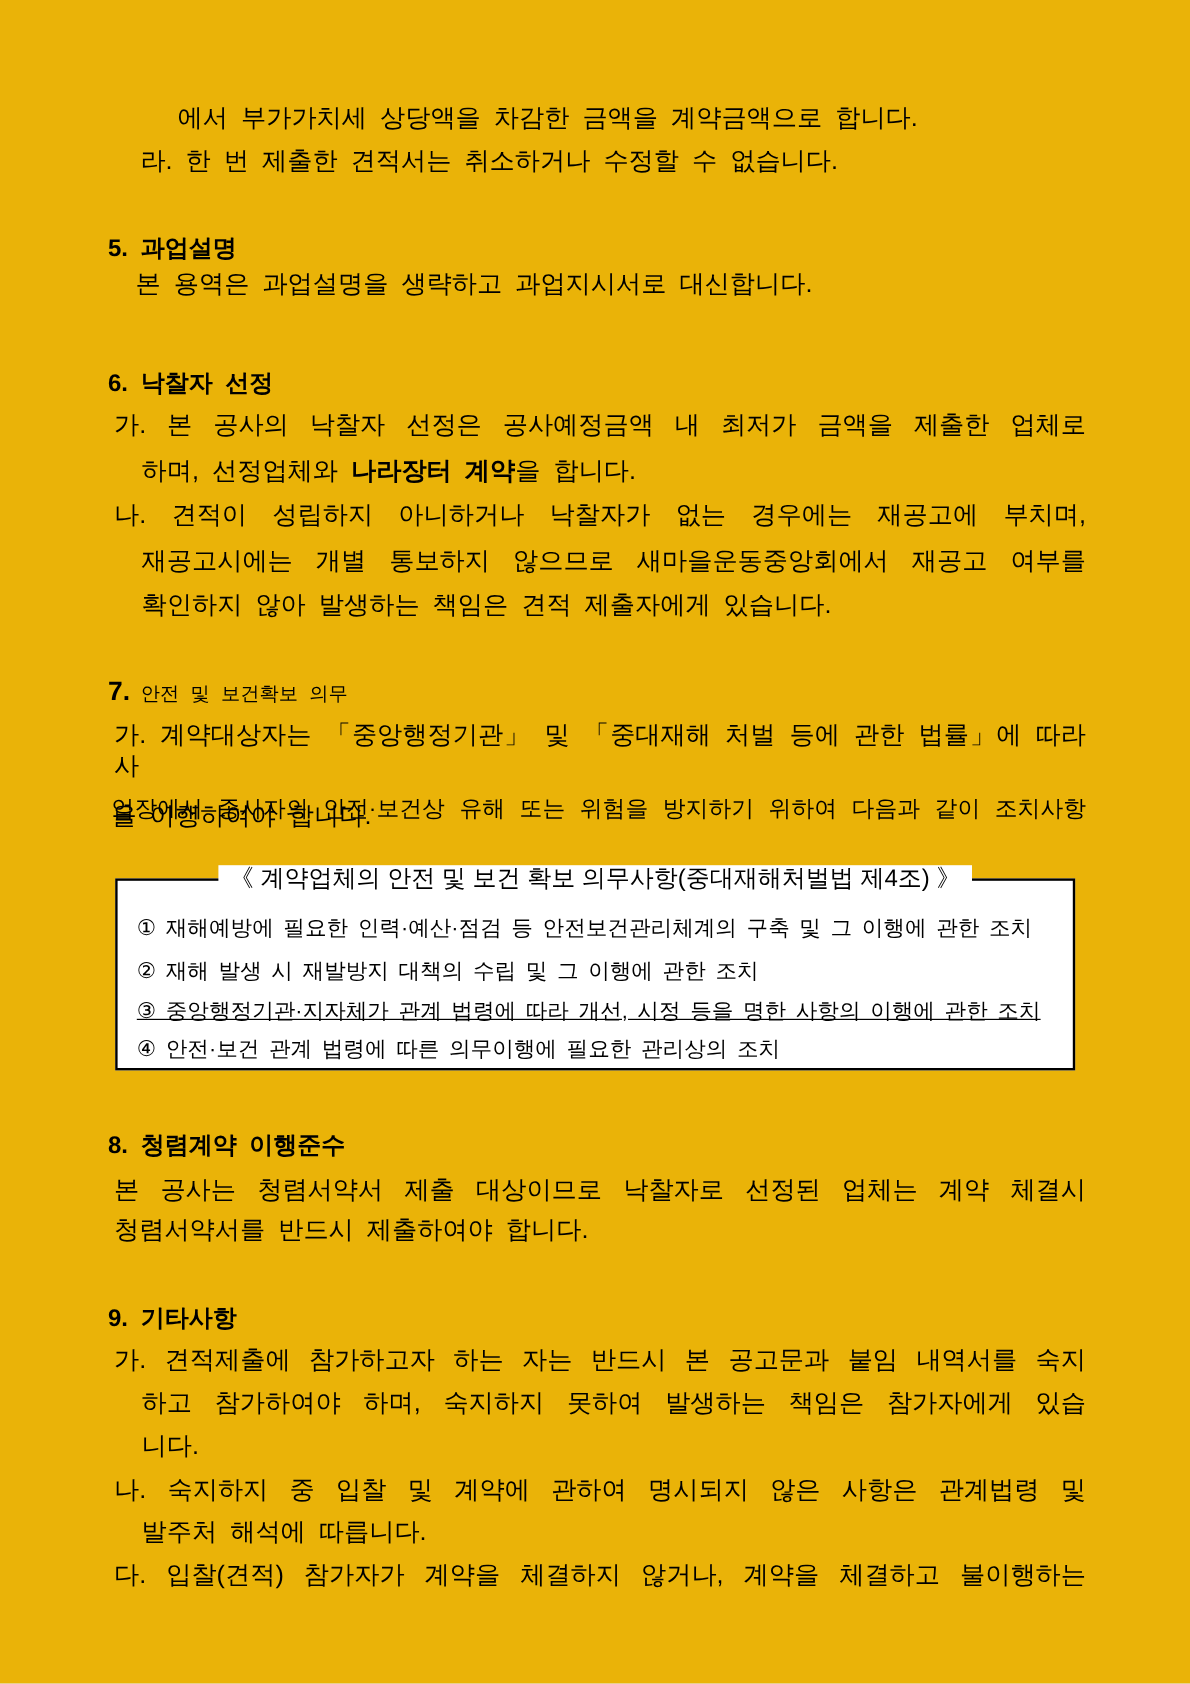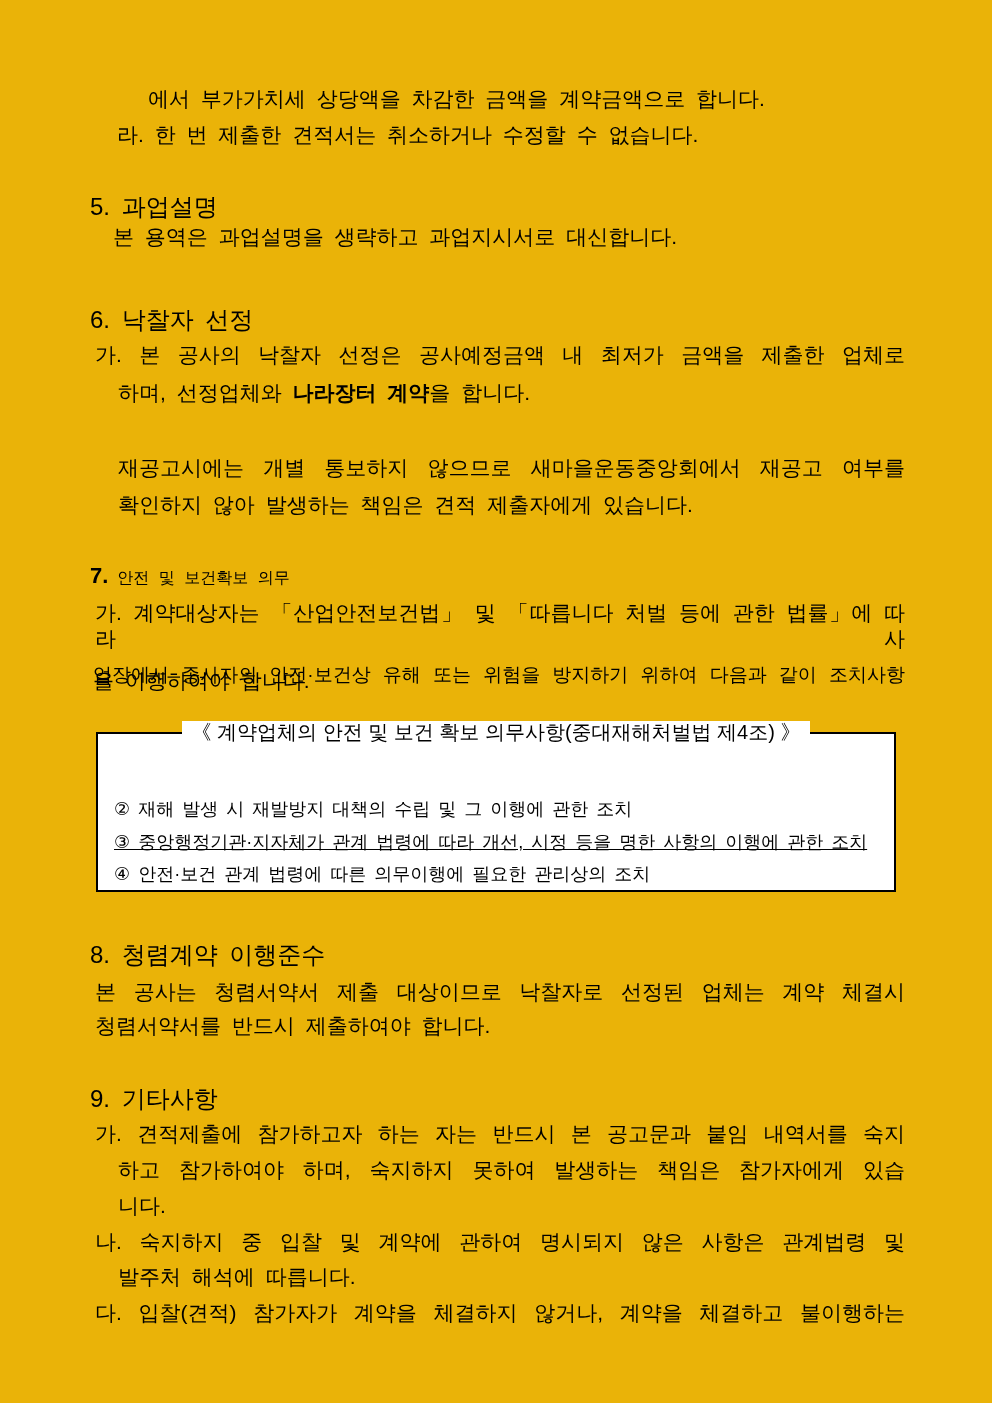--- a/index.html
+++ b/index.html
@@ -19,22 +19,22 @@
     white-space:nowrap;
     word-spacing:5px;
     letter-spacing:0px;
   }
   .just{
     white-space:normal;
     text-align:justify;
     text-align-last:justify;
   }
   .hd{
-    font-weight:normal;
-    font-size:24px;
+    font-weight:bold;
+    font-size:20px;
     text-align:center;
   }
   .hd7-num{font-weight:bold;font-size:22px;}
   .hd7-title{font-size:16px;margin-left:9px;}
   .bold-inline{font-weight:bold;}
   .cond{font-size:19px;}
   .obox{
     position:absolute;
     left:96px;top:732px;
     width:796px;height:156px;
@@ -69,30 +69,32 @@
 
   <div class="ln" style="top:86px;left:148px;">에서 부가가치세 상당액을 차감한 금액을 계약금액으로 합니다.</div>
   <div class="ln" style="top:122px;left:117px;">라. 한 번 제출한 견적서는 취소하거나 수정할 수 없습니다.</div>
 
   <div class="ln hd" style="top:194px;left:90px;">5. 과업설명</div>
   <div class="ln" style="top:224px;left:113px;">본 용역은 과업설명을 생략하고 과업지시서로 대신합니다.</div>
 
   <div class="ln hd" style="top:307px;left:90px;">6. 낙찰자 선정</div>
   <div class="ln just" style="top:342px;left:95px;right:87px;">가. 본 공사의 낙찰자 선정은 공사예정금액 내 최저가 금액을 제출한 업체로</div>
   <div class="ln" style="top:380px;left:118px;"><span>하며, 선정업체와 </span><span class="bold-inline">나라장터 계약</span><span>을 합니다.</span></div>
+  <div class="ln just" style="top:417px;left:95px;right:87px;">나. 견적이 성립하지 아니하거나 낙찰자가 없는 경우에는 재공고에 부치며,</div>
   <div class="ln" style="top:492px;left:118px;">확인하지 않아 발생하는 책임은 견적 제출자에게 있습니다.</div>
   <div class="ln just" style="top:455px;left:118px;right:87px;">재공고시에는 개별 통보하지 않으므로 새마을운동중앙회에서 재공고 여부를</div>
 
   <div class="ln" style="top:563px;left:90px;"><span class="hd7-num">7.</span><span class="hd7-title">안전 및 보건확보 의무</span></div>
-  <div class="ln just" style="top:600px;left:95px;right:87px;">가. 계약대상자는 「산업안전보건법」 및 「따릅니다 처벌 등에 관한 법률」에 따라 사</div>
+  <div class="ln just" style="top:600px;left:95px;right:87px;">가. 계약대상자는 「중앙행정기관」 및 「중대재해 처벌 등에 관한 법률」에 따라 사</div>
   <div class="ln just cond" style="top:662px;left:93px;right:87px;">업장에서 종사자의 안전·보건상 유해 또는 위험을 방지하기 위하여 다음과 같이 조치사항</div>
   <div class="ln" style="top:668px;left:93px;">을 이행하여야 합니다.</div>
 
   <div class="obox">
     <div class="obox-title"><span>《 계약업체의 안전 및 보건 확보 의무사항(중대재해처벌법 제4조) 》</span></div>
+    <div class="obox-item" style="top:27px;">① 재해예방에 필요한 인력·예산·점검 등 안전보건관리체계의 구축 및 그 이행에 관한 조치</div>
     <div class="obox-item" style="top:63px;">② 재해 발생 시 재발방지 대책의 수립 및 그 이행에 관한 조치</div>
     <div class="obox-item" style="top:96px;text-decoration:underline;">③ 중앙행정기관·지자체가 관계 법령에 따라 개선, 시정 등을 명한 사항의 이행에 관한 조치</div>
     <div class="obox-item" style="top:128px;">④ 안전·보건 관계 법령에 따른 의무이행에 필요한 관리상의 조치</div>
   </div>
 
   <div class="ln hd" style="top:942px;left:90px;">8. 청렴계약 이행준수</div>
   <div class="ln" style="top:1013px;left:95px;">청렴서약서를 반드시 제출하여야 합니다.</div>
   <div class="ln just" style="top:979px;left:95px;right:87px;">본 공사는 청렴서약서 제출 대상이므로 낙찰자로 선정된 업체는 계약 체결시</div>
 
   <div class="ln hd" style="top:1086px;left:90px;">9. 기타사항</div>

